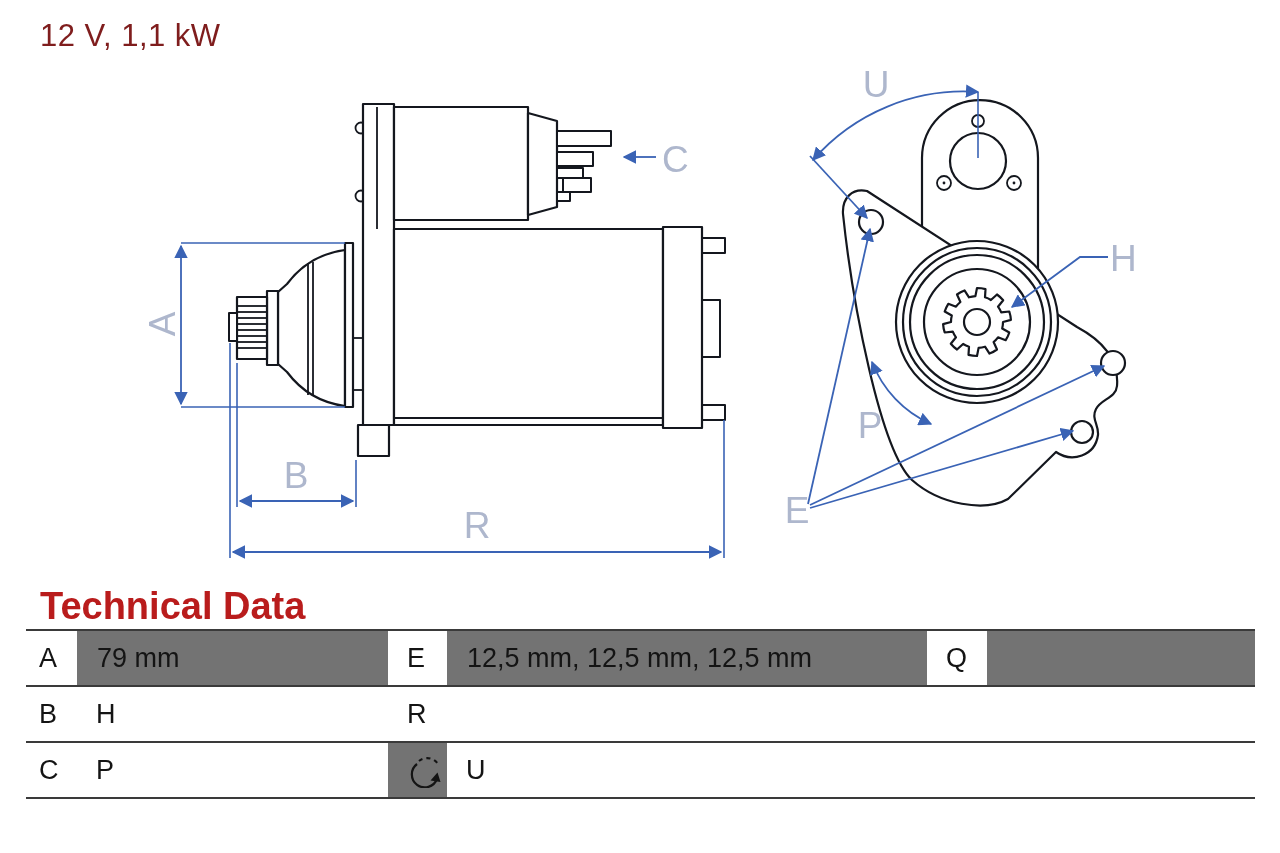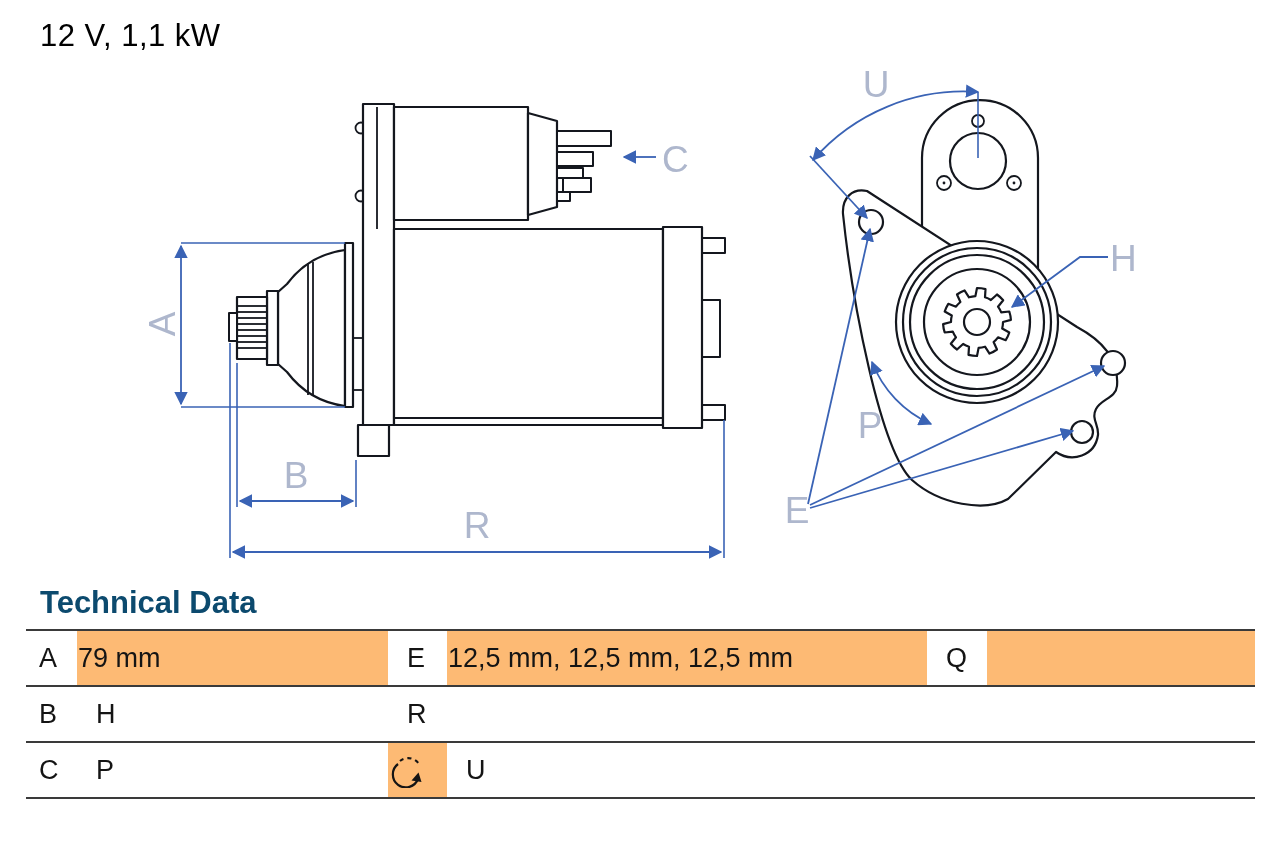--- a/index.html
+++ b/index.html
@@ -2,40 +2,40 @@
 <html><head>
 <meta charset="utf-8">
 <style>
   html,body{margin:0;padding:0;background:#ffffff;}
   .page{
     position:relative;width:1280px;height:853px;background:#ffffff;overflow:hidden;
     font-family:"Liberation Sans", sans-serif;color:#141414;
   }
   .title{
     position:absolute;left:40px;top:18px;font-size:31px;font-weight:500;
-    color:#000000;letter-spacing:.5px;
+    color:#7f1d1d;letter-spacing:.5px;
   }
   .diagram-svg{position:absolute;left:0;top:0;width:1280px;height:580px;}
   .th-heading{
-    position:absolute;left:40px;top:585px;font-size:31px;font-weight:700;color:#0c4a6e;
+    position:absolute;left:40px;top:585px;font-size:38px;font-weight:700;color:#b91c1c;
   }
   .tech-table{
     position:absolute;left:26px;top:629px;width:1229px;
     border-bottom:2px solid #3a3a3a;
   }
   .t-row{
     display:grid;
     grid-template-columns:51px 311px 59px 480px 60px 268px;
     border-top:2px solid #3a3a3a;
     height:54px;
   }
   .t-key,.t-val{display:flex;align-items:center;font-size:27px;color:#141414;}
   .t-key{background:#ffffff;padding-left:13px;}
   .t-key.k2,.t-key.k3{padding-left:19px;}
-  .t-val{background:#fdba74;padding-left:1px;}
+  .t-val{background:#737373;padding-left:20px;}
   .rot-icon{margin-left:1px;}
   svg text{font-family:"Liberation Sans", sans-serif;}
   .dim-label{fill:#aeb7cd;font-size:37px;font-weight:400;}
 </style>
 </head>
 <body>
 
 <div class="page">
 
   <div class="title">12 V, 1,1 kW</div>

